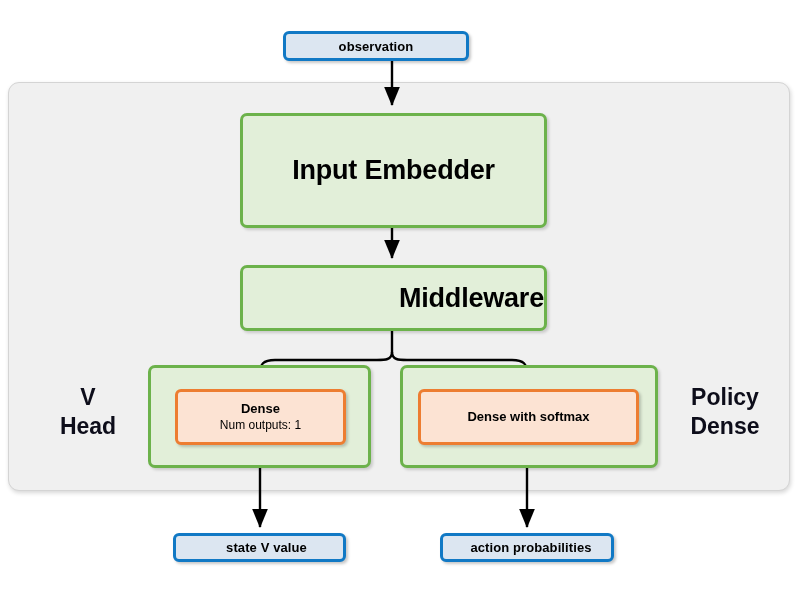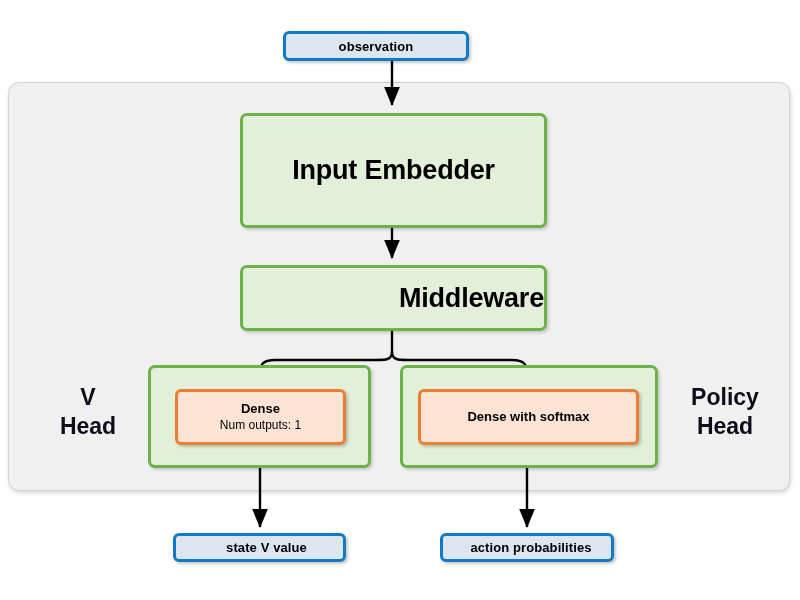--- a/index.html
+++ b/index.html
@@ -161,21 +161,21 @@
   <div class="head-label" style="left:36px; top:383px; width:104px;">V
 Head</div>
 
   <div class="node head-box" style="left:400px; top:365px; width:258px; height:103px;"></div>
 
   <div class="node orange-box" style="left:418px; top:389px; width:221px; height:56px;">
     <span class="title">Dense with softmax</span>
   </div>
 
   <div class="head-label" style="left:664px; top:383px; width:122px;">Policy
-Head</div>
+Dense</div>
 
   <div class="node io-box" style="left:173px; top:533px; width:173px; height:29px;padding-left:14px;">
     <span>state V value</span>
   </div>
 
   <div class="node io-box" style="left:440px; top:533px; width:174px; height:29px;padding-left:8px;">
     <span>action probabilities</span>
   </div>
 
 </div>

